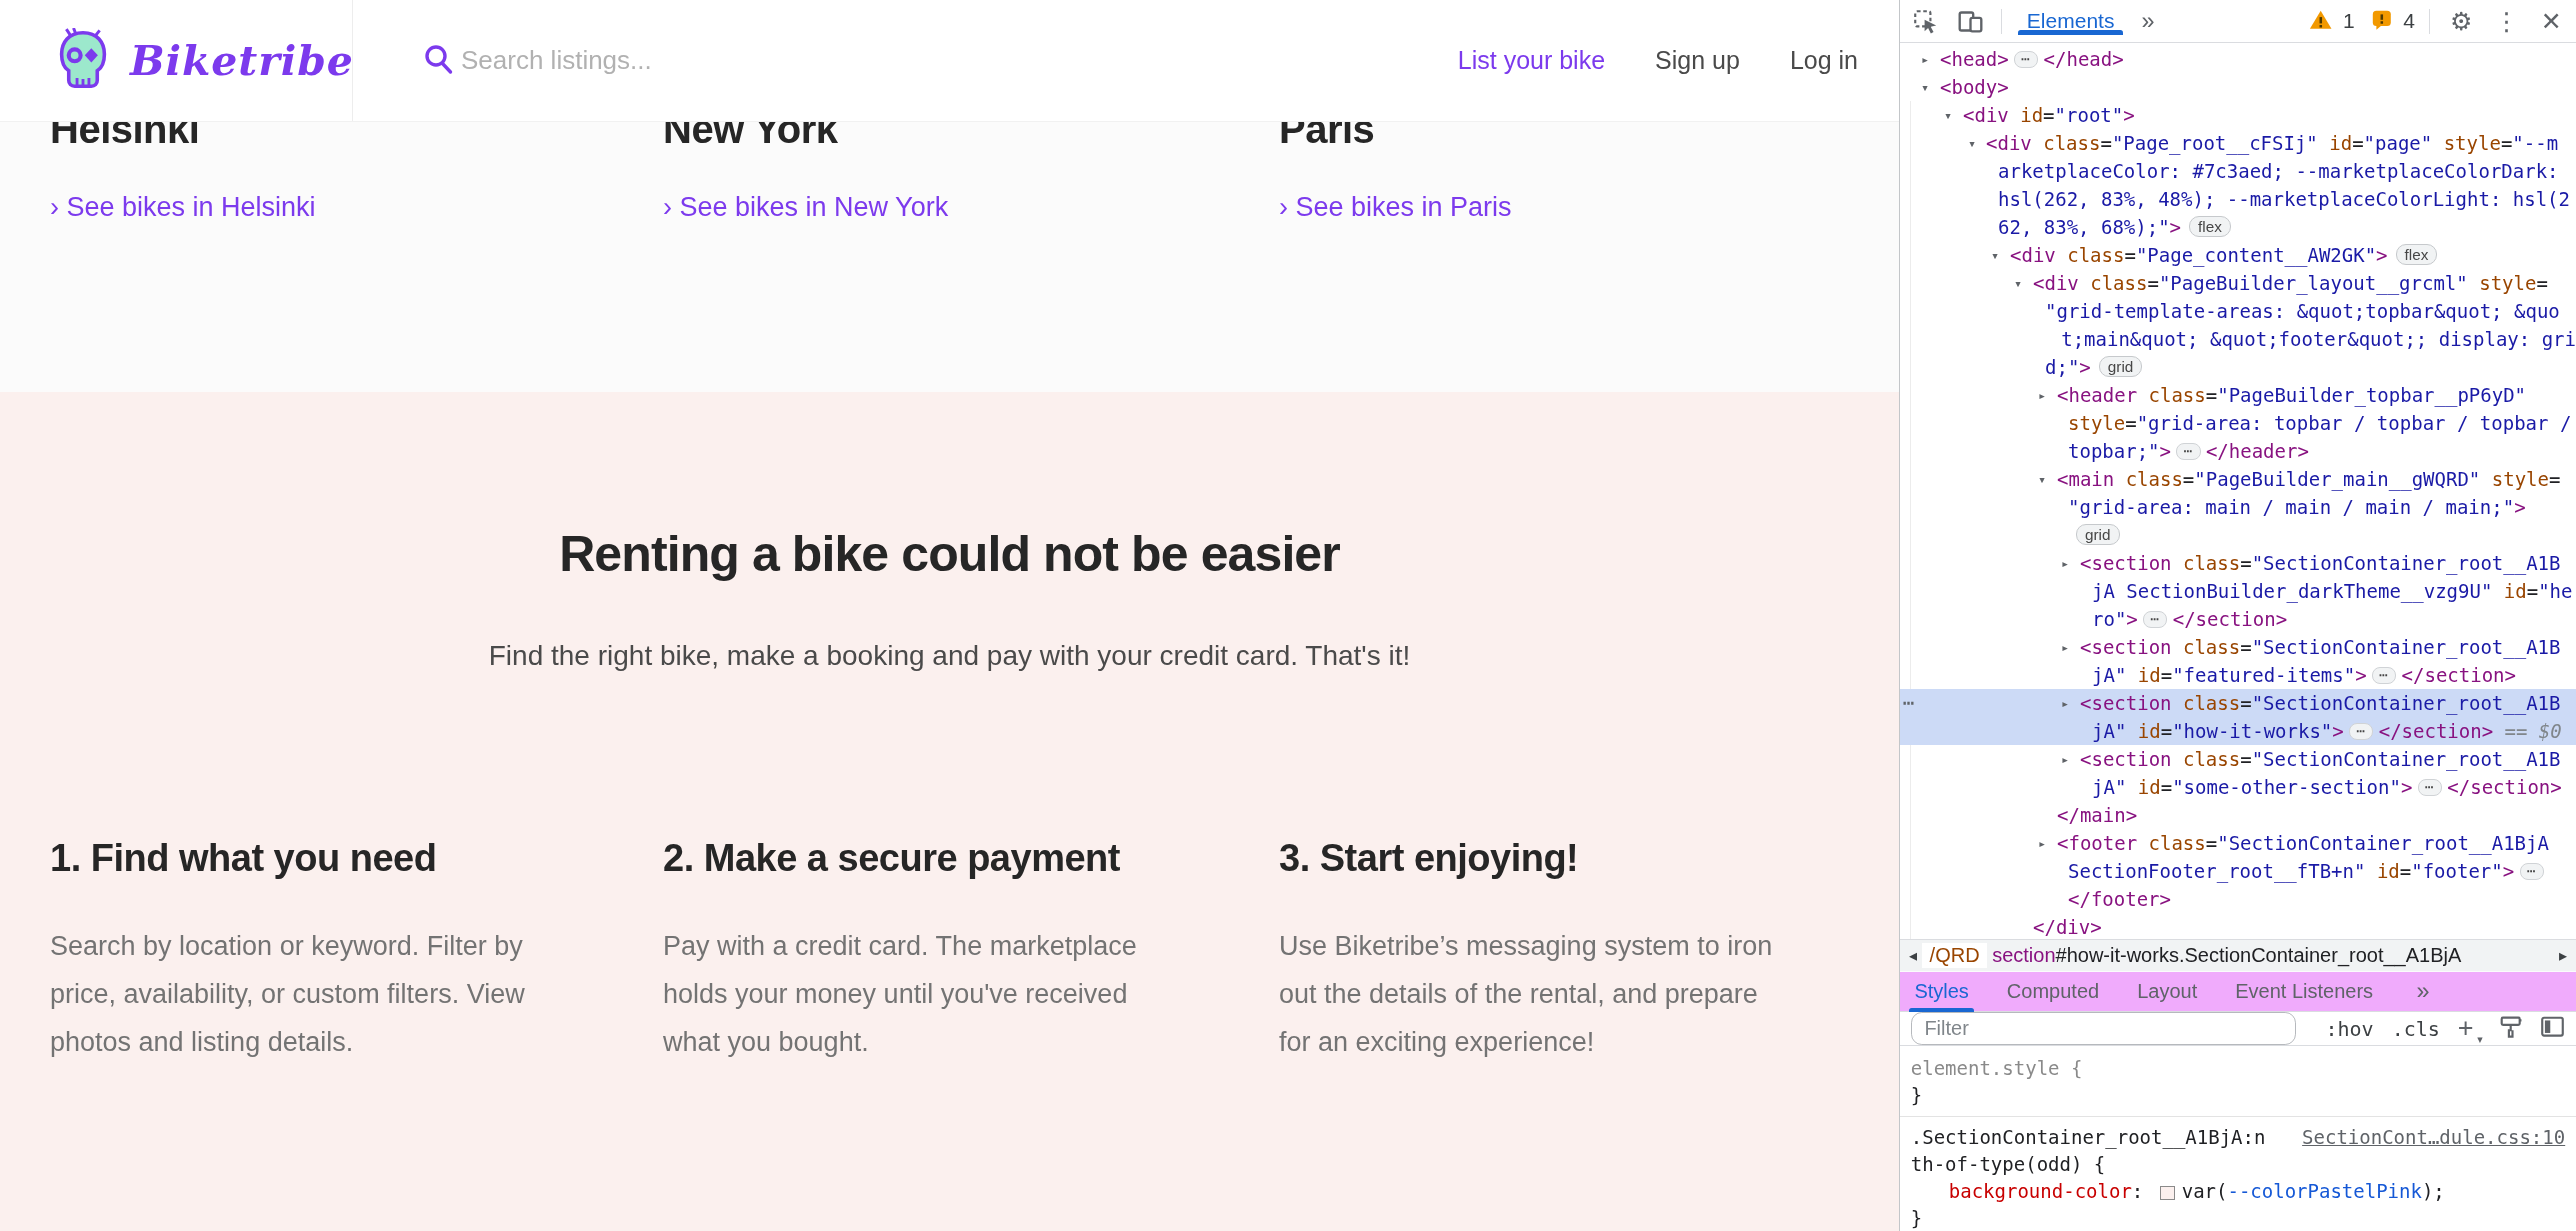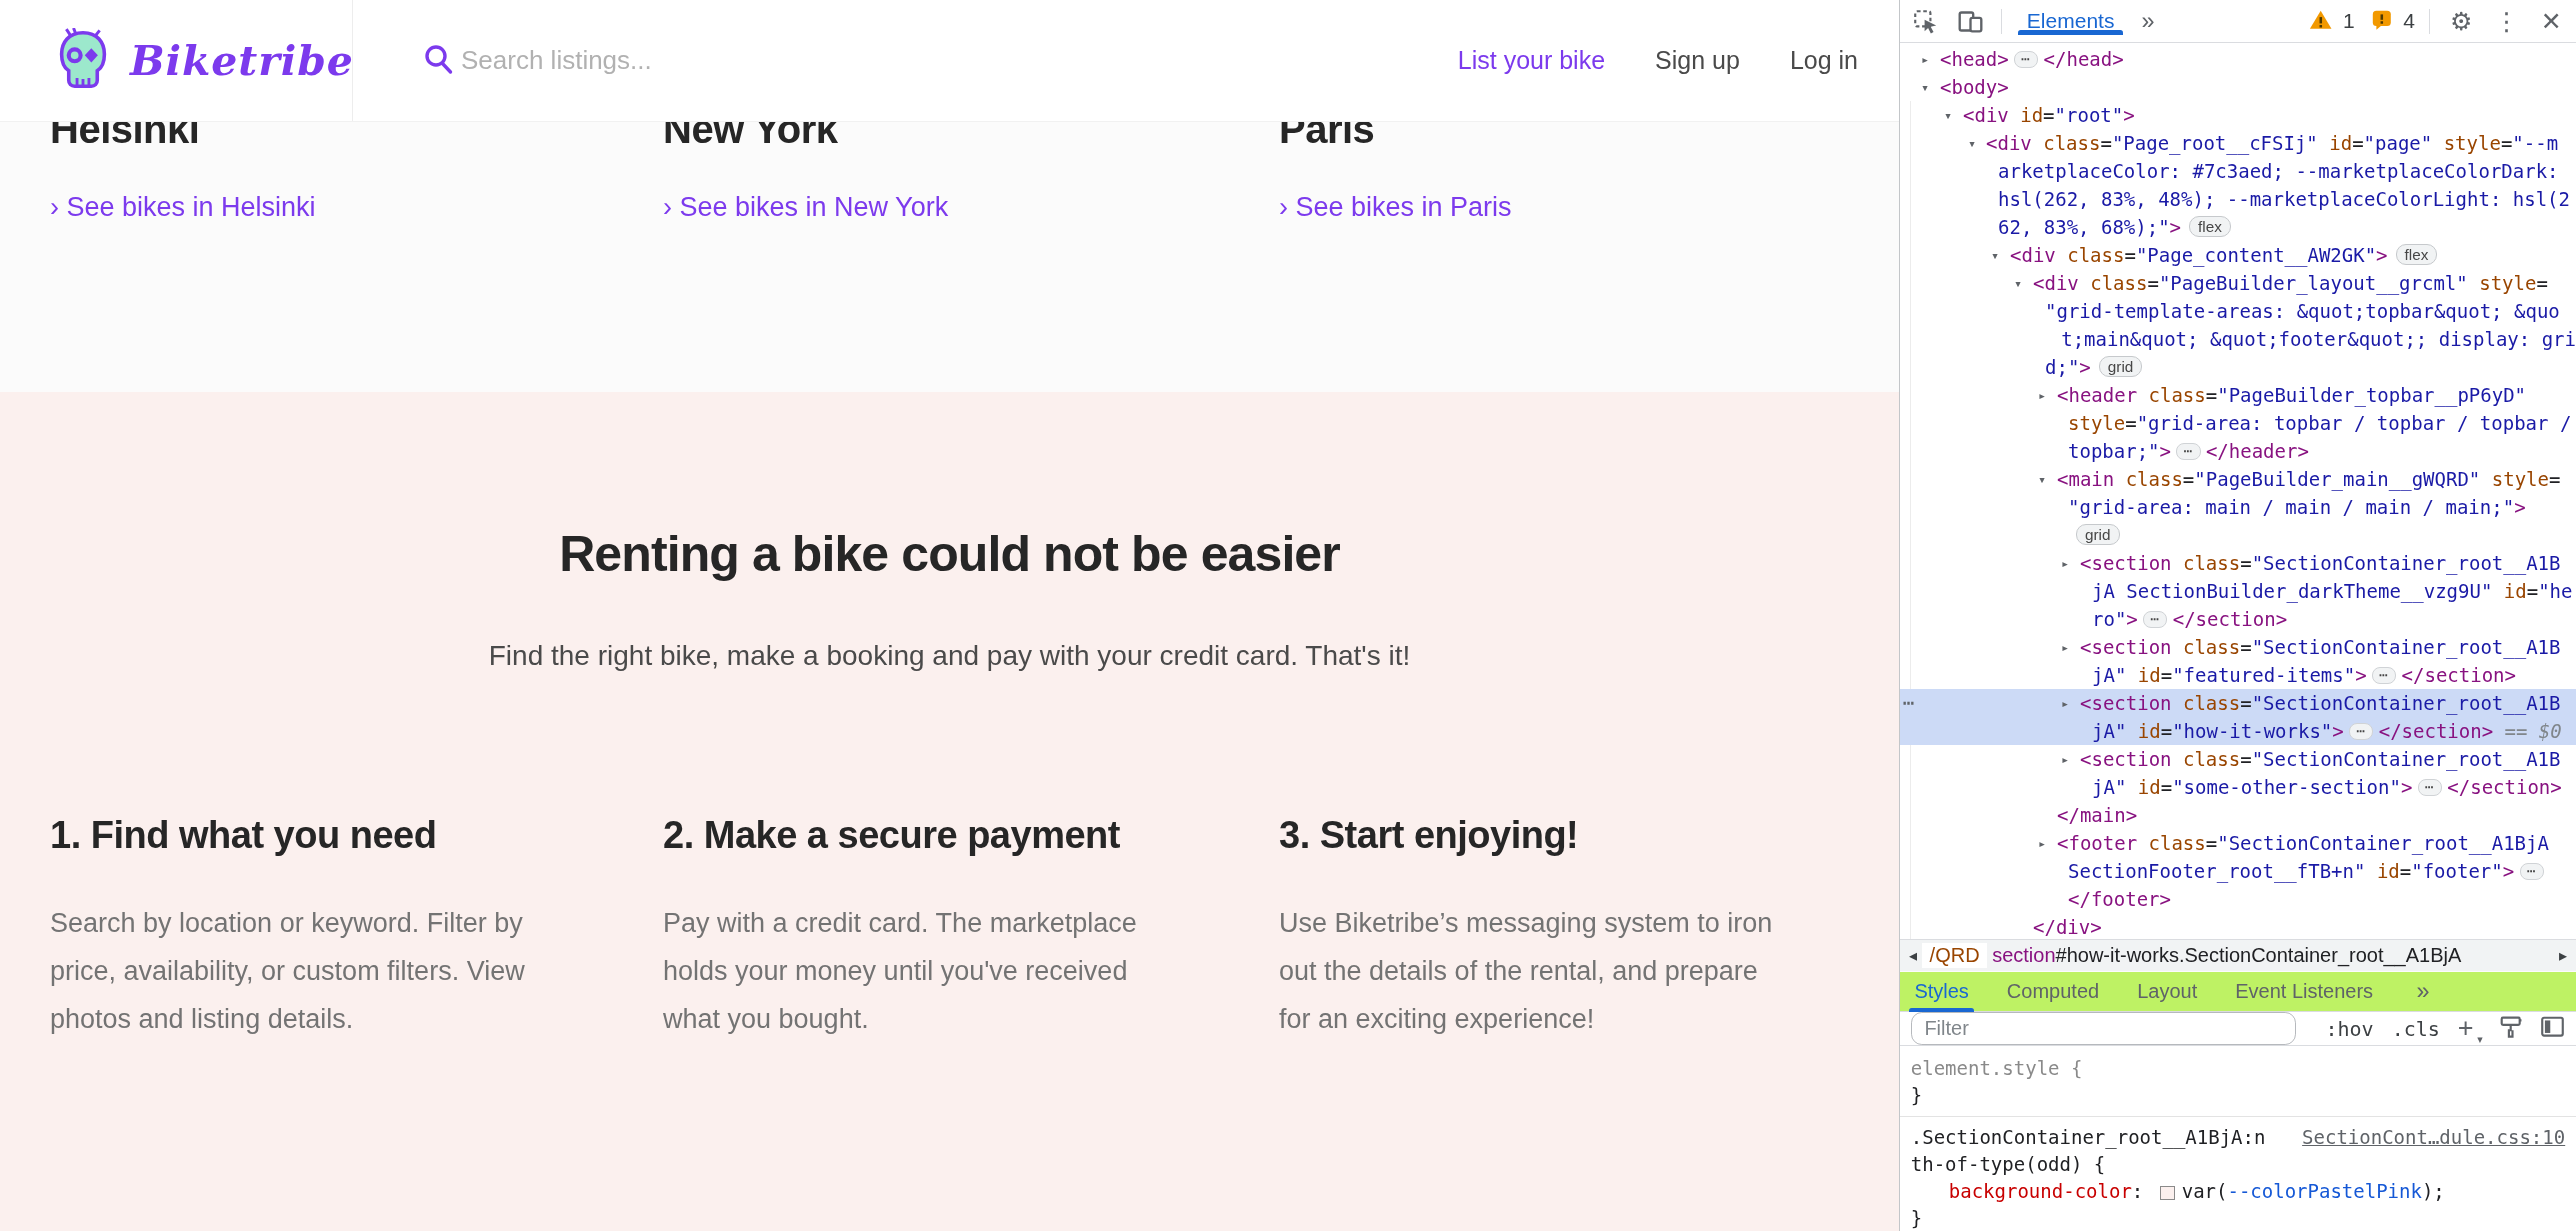--- a/index.html
+++ b/index.html
@@ -30,21 +30,21 @@
   .city-name { position:absolute; top:-14.4px; font-size:40px; line-height:43px; font-weight:bold;
     color:#262626; letter-spacing:-0.5px; white-space:nowrap; }
   .city-link { position:absolute; top:70px; font-size:27px; color:var(--purple);
     text-decoration:none; white-space:nowrap; font-weight:500; }
 
   .pink { position:absolute; top:392px; left:0; right:0; bottom:0; background:var(--pink); z-index:1; }
   .hiw-title { position:absolute; top:133px; left:0; right:0; text-align:center;
     font-size:50px; font-weight:bold; color:#262626; letter-spacing:-0.9px; }
   .hiw-sub { position:absolute; top:248px; left:0; right:0; text-align:center;
     font-size:28px; color:#4a4a4a; }
-  .step { position:absolute; top:423px; width:576px; }
+  .step { position:absolute; top:446px; width:576px; }
   .step h3 { font-size:38px; line-height:41px; font-weight:bold; color:#262626; letter-spacing:-0.5px; }
   .step p { margin-top:43px; font-size:27px; line-height:48px; color:#737373; white-space:pre-line; }
 
   
   .devtools { width:677px; height:1231px; background:#fff; border-left:0.9px solid #c3c6c9;
     display:flex; flex-direction:column; }
 
   .dt-toolbar { height:43px; flex:none; display:flex; align-items:center;
     border-bottom:0.9px solid #dadce0; padding:0 9px 0 7.2px; gap:9px; color:#5f6368; }
   .dt-ibtn { display:flex; align-items:center; justify-content:center; width:36px; height:36px; }
@@ -79,21 +79,21 @@
 
   .dt-crumbs { height:32px; flex:none; display:flex; align-items:center; background:#f1f3f4;
     border-top:0.9px solid #dadce0; font-size:20px; color:#202124; padding:0 5.4px; white-space:nowrap; overflow:hidden; }
   .crumb-arrow { color:#3c4043; font-size:16px; padding:0 3.6px; }
   .crumb-chip { background:#fff; padding:0.9px 7.2px 1.8px; margin:0 5.4px 0 1.8px; color:#994500; }
   .crumb-tag { color:#881280; }
   .crumb-rest { color:#202124; }
   .crumb-right { margin-left:auto; }
 
   .dt-sidetabs { height:41px; flex:none; display:flex; align-items:center; gap:38px;
-    background:#bef264; border-top:1.8px solid #fbfbfc; border-bottom:0.9px solid #dadce0;
+    background:#f0abfc; border-top:1.8px solid #fbfbfc; border-bottom:0.9px solid #dadce0;
     padding-left:14.4px; font-size:20px; color:#5f6368; }
   .side-tab { position:relative; height:41px; display:flex; align-items:center; }
   .side-tab.active { color:#1967d2; }
   .side-tab.active::after { content:""; position:absolute; left:-5.4px; right:-5.4px; bottom:0;
     height:3.6px; background:#1967d2; border-radius:2.7px 2.7px 0 0; }
 
   .dt-filter { height:34px; flex:none; display:flex; align-items:center; background:#fff;
     border-bottom:0.9px solid #dadce0; padding:0 10.8px; gap:18px; }
   .filter-input { width:385px; height:33px; border:0.9px solid #b6b9bd; border-radius:10.8px;
     padding:0 12.6px; font-size:20px; color:#333; outline:none; font-family:"Liberation Sans", sans-serif; }

